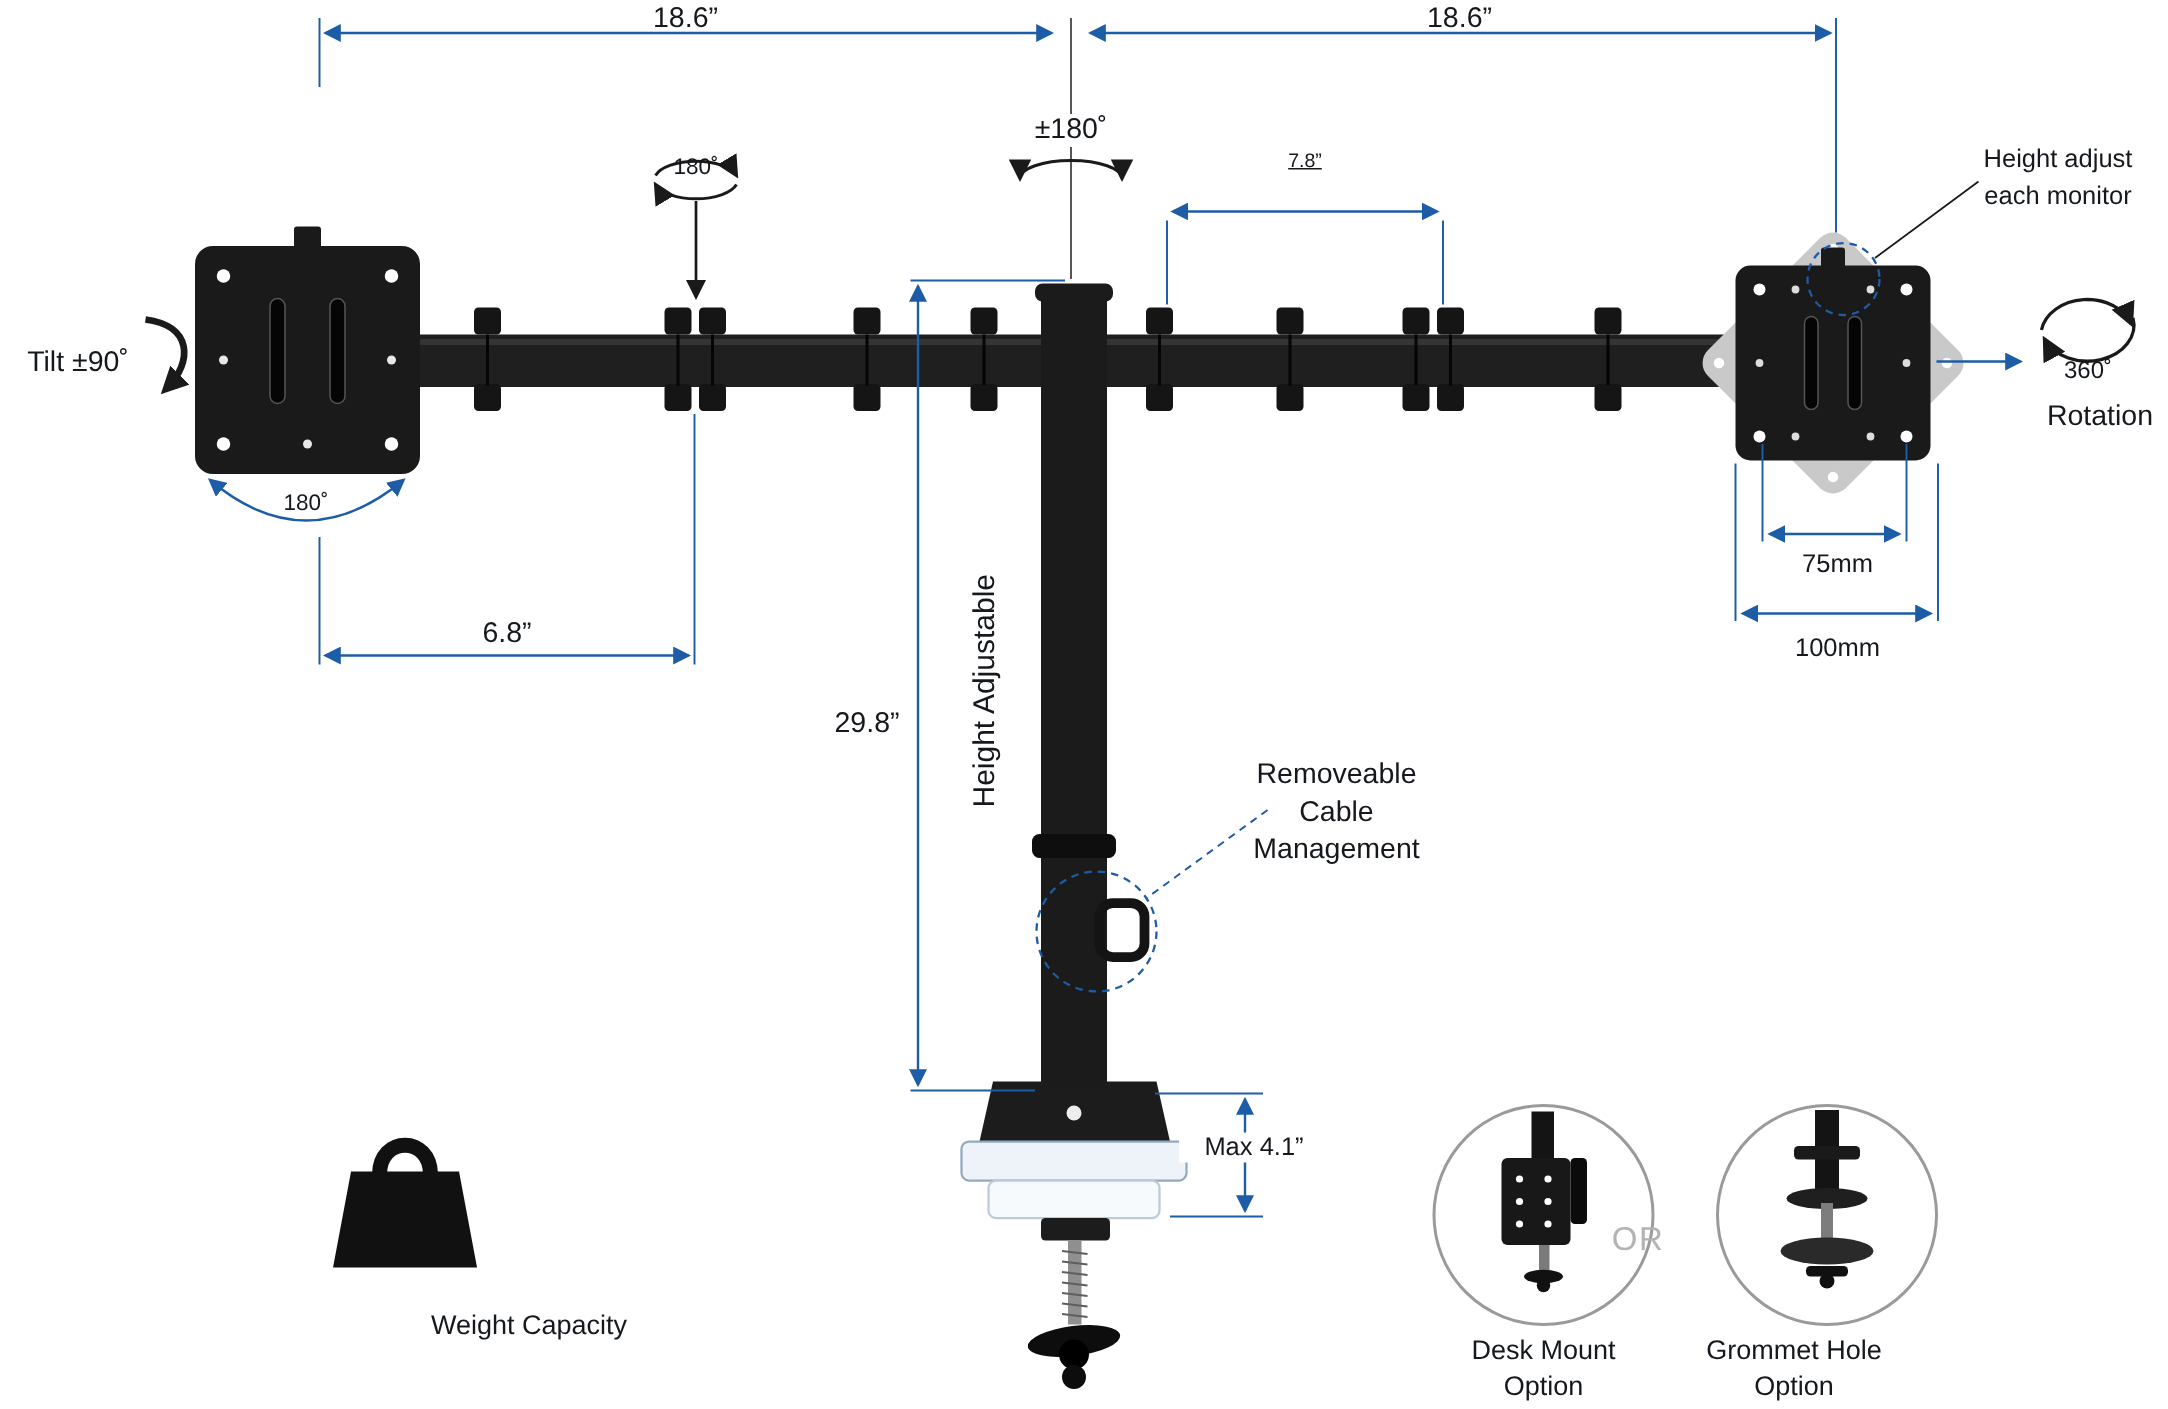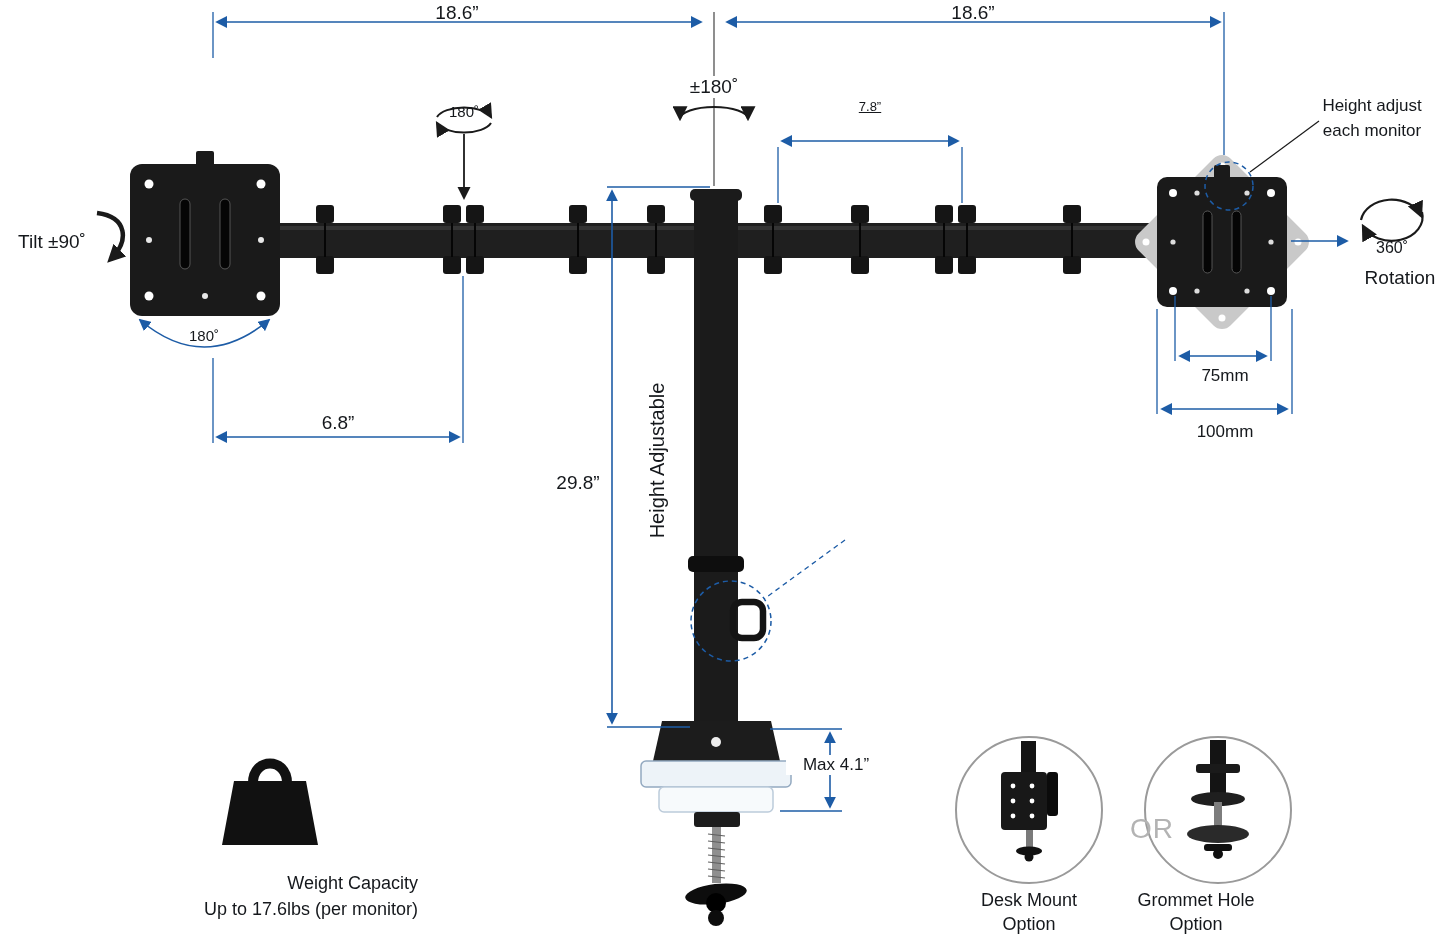--- a/index.html
+++ b/index.html
@@ -227,33 +227,37 @@
   <div class="lbl" style="left:1350px;top:267px;width:100px;font-size:19px;">Rotation</div>
 
   <div class="lbl" style="left:1185px;top:366px;width:80px;font-size:17px;">75mm</div>
   <div class="lbl" style="left:1183px;top:422px;width:84px;font-size:17px;">100mm</div>
 
   <div class="lbl" style="left:298px;top:412px;width:80px;font-size:19px;">6.8”</div>
   <div class="lbl" style="left:538px;top:472px;width:80px;font-size:19px;">29.8”</div>
 
   <div class="lbl rot" style="left:547px;top:449px;width:220px;font-size:20px;">Height Adjustable</div>
 
+  <div class="lbl" style="left:811px;top:504px;width:160px;font-size:19px;line-height:25px;">
+    <div>Removeable</div>
+    <div>Cable</div>
+    <div>Management</div>
+  </div>
 
   <div class="lbl bg" style="left:786px;top:755px;width:100px;font-size:17px;">Max 4.1”</div>
 
   <div class="lbl" style="left:114px;top:870px;width:304px;font-size:18px;line-height:26px;text-align:right;">
     <div>Weight Capacity</div>
-    <div>Up to 17.6lbs (per monitor)</div>
   </div>
 
   <div class="lbl" style="left:953px;top:888px;width:152px;font-size:18px;line-height:24px;">
     <div>Desk Mount</div>
     <div>Option</div>
   </div>
 
-  <div class="lbl gray" style="left:1100px;top:813px;width:48px;font-size:28px;padding-left:28px;">OR</div>
+  <div class="lbl gray" style="left:1040px;top:813px;width:48px;font-size:22px;padding-left:28px;">OR</div>
 
   <div class="lbl" style="left:1119px;top:888px;width:154px;font-size:18px;line-height:24px;">
     <div>Grommet Hole</div>
     <div>Option</div>
   </div>
 
 </div>
 
 </body></html>

